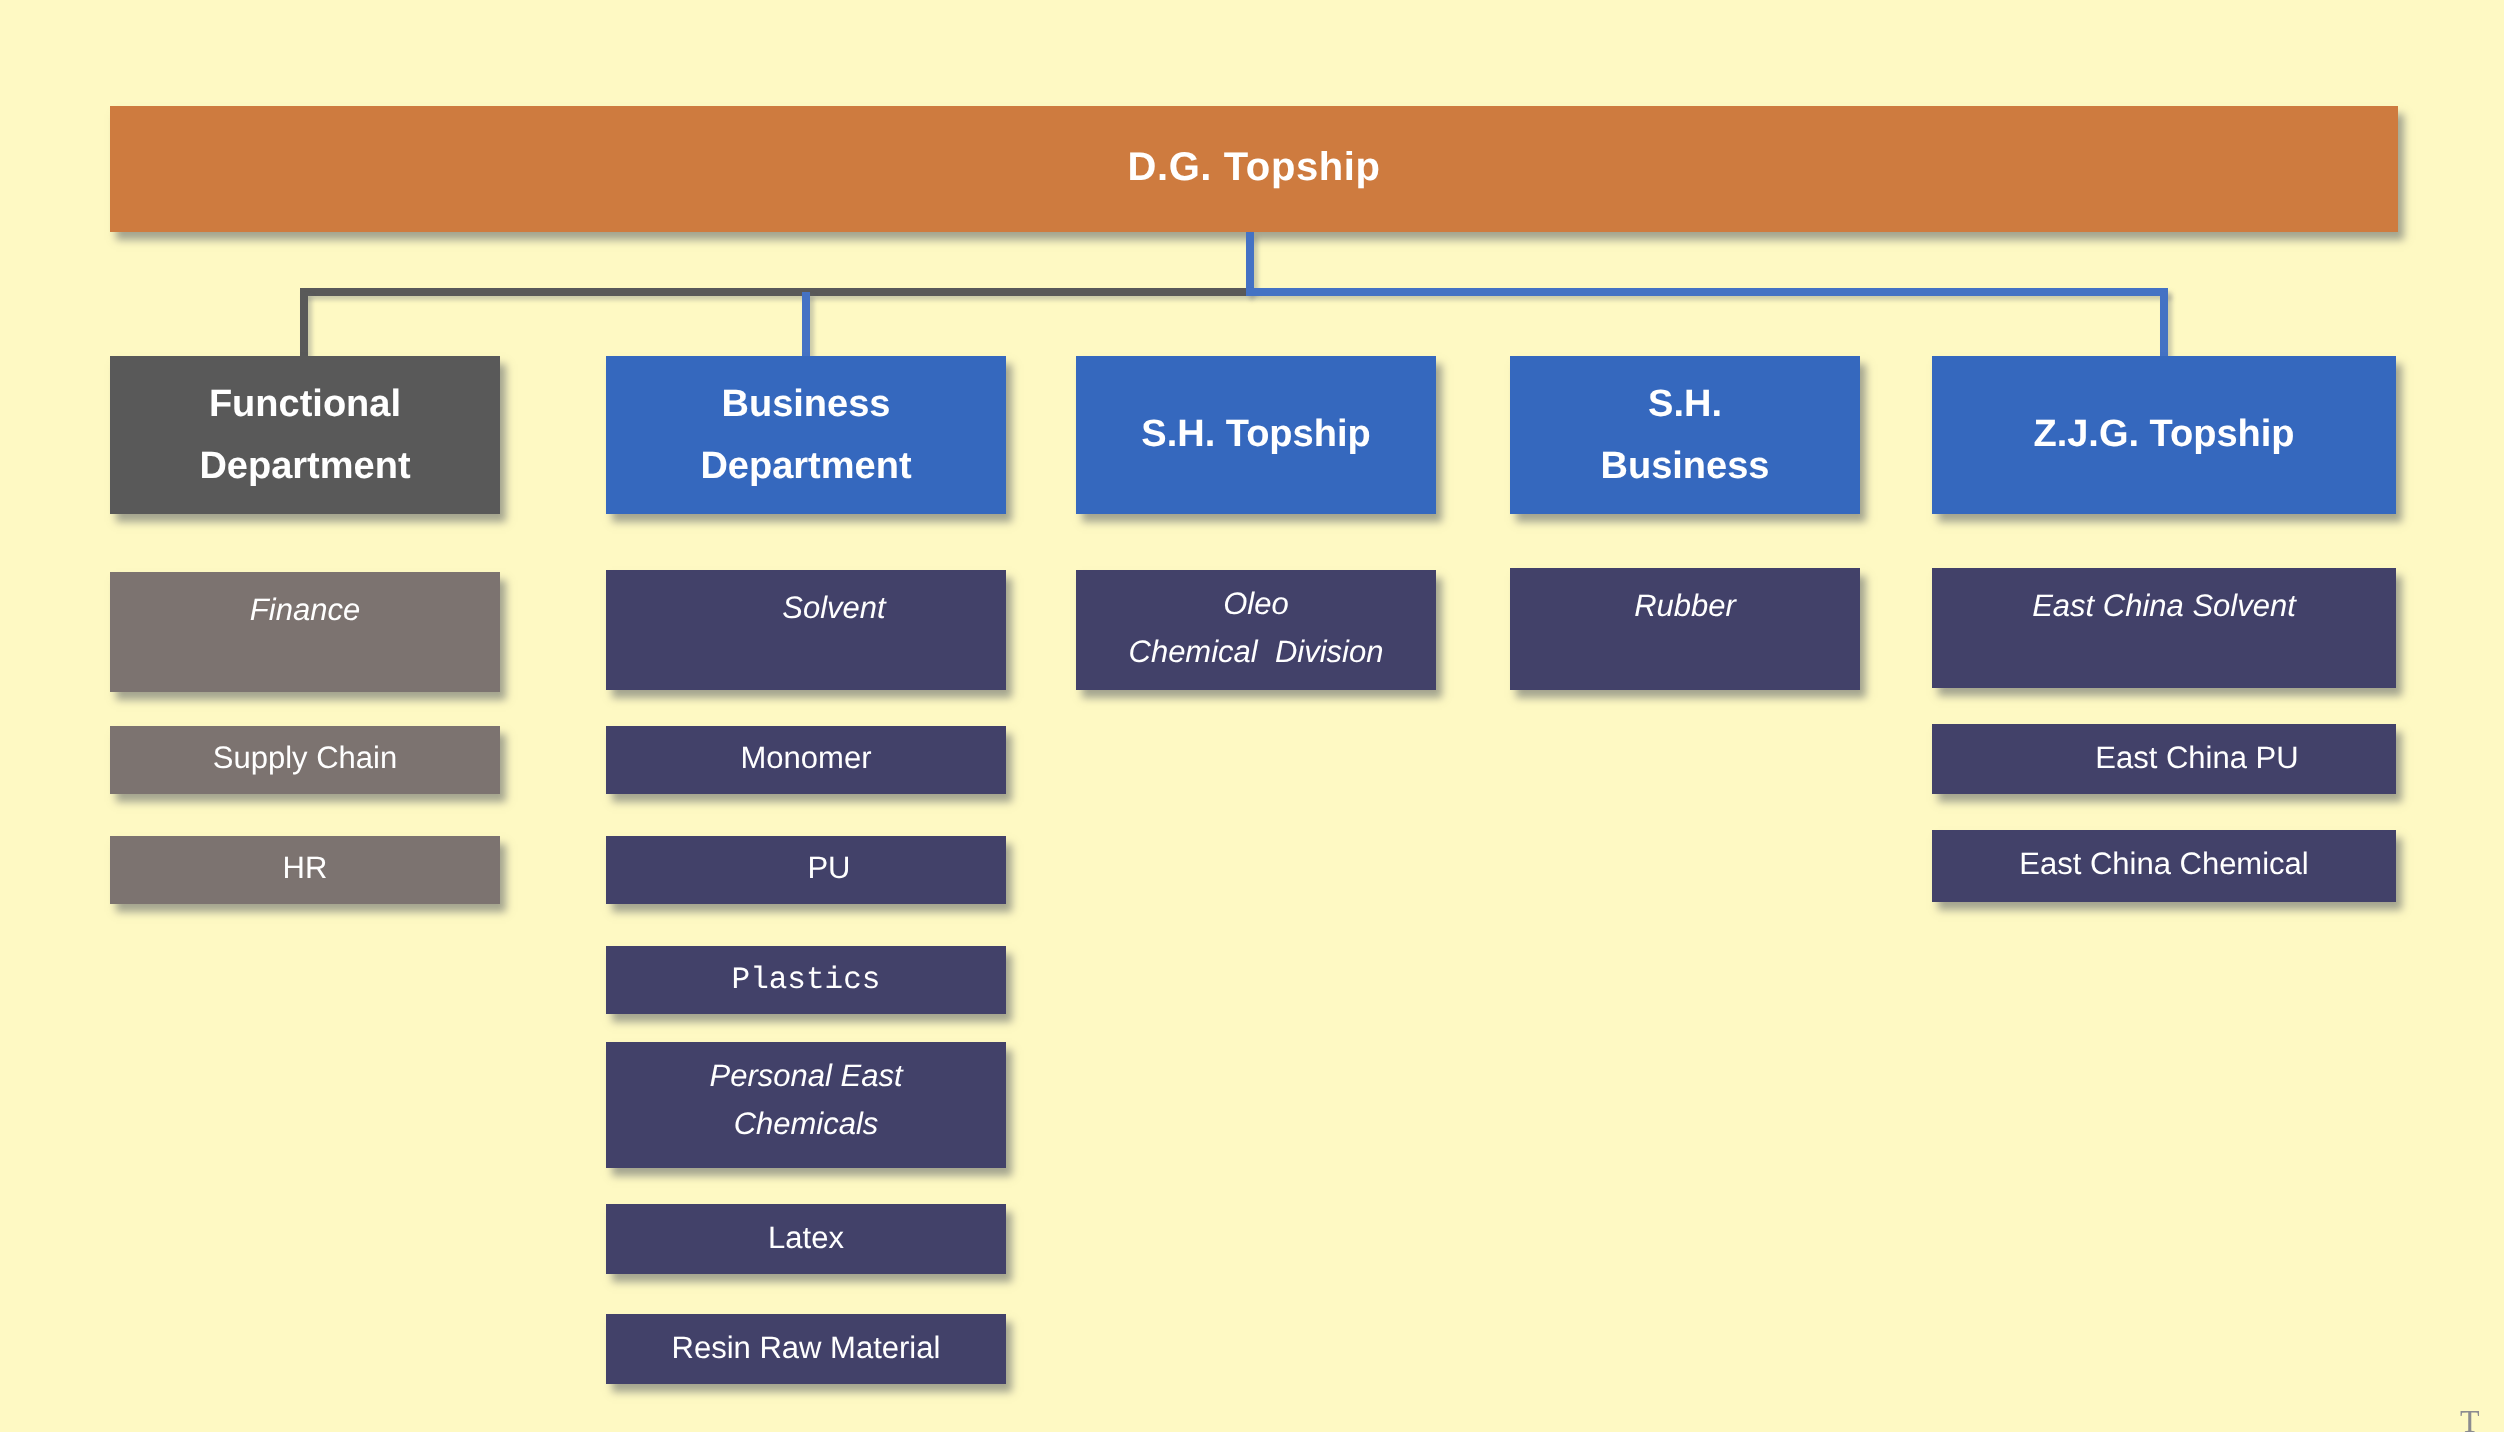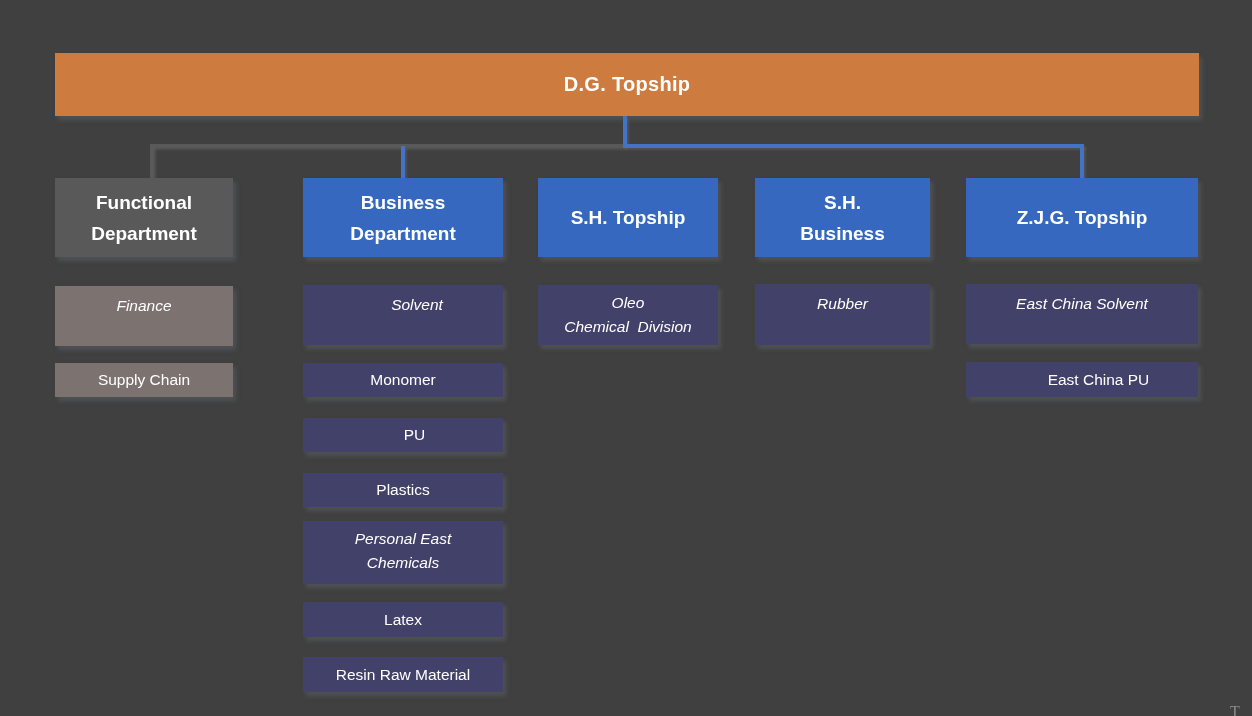--- a/index.html
+++ b/index.html
@@ -1,20 +1,20 @@
 <!DOCTYPE html>
 <html><head>
 <meta charset="utf-8">
 <style>
   html,body{margin:0;padding:0;}
   body{font-family:"Liberation Sans","DejaVu Sans",sans-serif;}
   #stage{
     position:relative;
     width:1252px;height:716px;
-    background:#404040;
+    background:#fef9c3;
     overflow:hidden;
   }
   .box{
     position:absolute;
     color:#ffffff;
     display:flex;
     align-items:center;
     justify-content:center;
     text-align:center;
     white-space:pre-wrap;
@@ -38,21 +38,21 @@
   .hdr-gray{background:#595959;}
   
   .child{
     font-size:15.5px;
     line-height:24px;
     background:#424169;
   }
   .child-gray{background:#7c7370;}
   .tall{align-items:flex-start;padding-top:8px;font-style:italic;}
   
-  .col1{left:55px;width:178px;}
+  .col1{left:55px;width:195px;}
   .col2{left:303px;width:200px;}
   .col3{left:538px;width:180px;}
   .col4{left:755px;width:175px;}
   .col5{left:966px;width:232px;}
   
   .conn{position:absolute;box-shadow:2px 2px 2px rgba(110,115,120,0.35);}
   .conn-blue{background:#4472c4;}
   .conn-gray{background:#595959;}
   #conn-root-drop {left:623px;top:116px;width:4px;height:30px;}
   #conn-rail-gray {left:150px;top:144px;width:475px;height:4px;}
@@ -78,39 +78,41 @@
   <div class="conn conn-gray" id="conn-rail-gray"></div>
   <div class="conn conn-blue" id="conn-rail-blue"></div>
   <div class="conn conn-gray" id="conn-drop-functional"></div>
   <div class="conn conn-blue" id="conn-drop-business"></div>
   <div class="conn conn-blue" id="conn-drop-zjg"></div>
 
   <div class="box hdr hdr-gray col1">Functional
 Department</div>
   <div class="box child child-gray tall col1" style="top:286px;height:60px;">Finance</div>
   <div class="box child child-gray col1" style="top:363px;height:34px;">Supply Chain</div>
+  <div class="box child child-gray col1" style="top:418px;height:34px;">HR</div>
 
   <div class="box hdr col2">Business
 Department</div>
   <div class="box child tall col2" style="top:285px;height:60px;padding-left:28px;">Solvent</div>
   <div class="box child col2" style="top:363px;height:34px;">Monomer</div>
   <div class="box child col2" style="top:418px;height:34px;padding-left:23px;">PU</div>
-  <div class="box child col2" style="top:473px;height:34px;">Plastics</div>
+  <div class="box child col2" style="top:473px;height:34px;font-family:Liberation Mono, monospace;">Plastics</div>
   <div class="box child tall col2" style="top:521px;height:63px;padding-top:6px;">Personal East
 Chemicals</div>
   <div class="box child col2" style="top:602px;height:35px;">Latex</div>
   <div class="box child col2" style="top:657px;height:35px;">Resin Raw Material</div>
 
   <div class="box hdr col3">S.H. Topship</div>
   <div class="box child tall col3" style="top:285px;height:60px;padding-top:6px;">Oleo
 Chemical  Division</div>
 
   <div class="box hdr col4">S.H.
 Business</div>
   <div class="box child tall col4" style="top:284px;height:61px;">Rubber</div>
 
   <div class="box hdr col5">Z.J.G. Topship</div>
   <div class="box child tall col5" style="top:284px;height:60px;">East China Solvent</div>
   <div class="box child col5" style="top:362px;height:35px;padding-left:33px;">East China PU</div>
+  <div class="box child col5" style="top:415px;height:36px;">East China Chemical</div>
 
   <div id="watermark">T</div>
 
 </div>
 
 </body></html>

